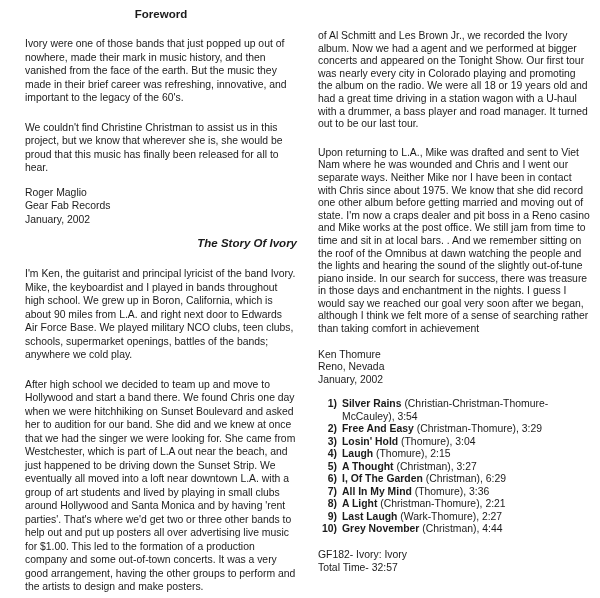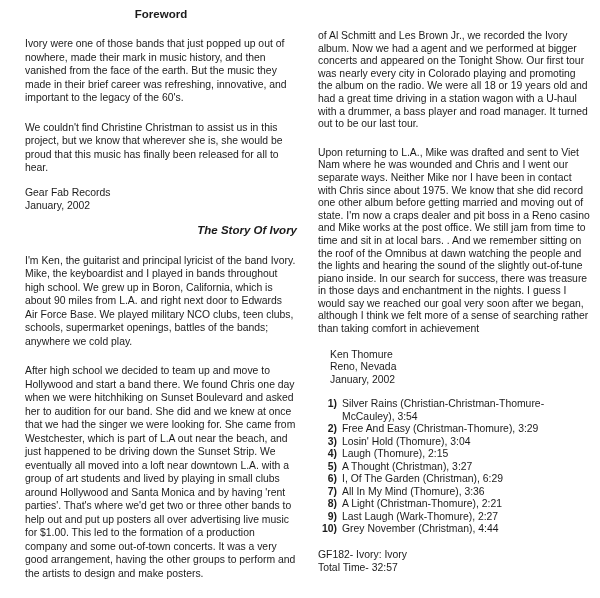--- a/index.html
+++ b/index.html
@@ -50,21 +50,21 @@
     text-align: right;
     line-height: 14px;
   }
   p.body-par {
     margin: 16px 0 11px 0;
   }
   .sig-block {
     margin: 0 0 2px 0;
   }
   .sig-block.author {
-    margin: 13px 0 12px 12px;
+    margin: 13px 0 12px 0;
   }
   .sig-line {
     white-space: nowrap;
   }
   .tracks {
     margin: 0 0 13px 0;
   }
   .track {
     display: flex;
     align-items: flex-start;
@@ -74,21 +74,21 @@
     flex: none;
     width: 19px;
     text-align: right;
     font-weight: bold;
     margin-right: 5px;
   }
   .track-body {
     flex: 1;
   }
   .track-title {
-    font-weight: normal;
+    font-weight: bold;
     text-align: center;
   }
   .release-block {
     margin-top: 0;
   }
   .release-line {
     line-height: 12.6px;
   }
 </style>
 </head>
@@ -96,20 +96,21 @@
 
 <div class="page">
 
   <div class="col left">
     <div class="h-foreword">Foreword</div>
 
     <p class="body-par">Ivory were one of those bands that just popped up out of nowhere, made their mark in music history, and then vanished from the face of the earth. But the music they made in their brief career was refreshing, innovative, and important to the legacy of the 60's.</p>
     <p class="body-par">We couldn't find Christine Christman to assist us in this project, but we know that wherever she is, she would be proud that this music has finally been released for all to hear.</p>
 
     <div class="sig-block">
+      <div class="sig-line">Roger Maglio</div>
       <div class="sig-line">Gear Fab Records</div>
       <div class="sig-line">January, 2002</div>
     </div>
 
     <div class="h-story">The Story Of Ivory</div>
 
     <p class="body-par">I'm Ken, the guitarist and principal lyricist of the band Ivory. Mike, the keyboardist and I played in bands throughout high school. We grew up in Boron, California, which is about 90 miles from L.A. and right next door to Edwards Air Force Base. We played military NCO clubs, teen clubs, schools, supermarket openings, battles of the bands; anywhere we cold play.</p>
     <p class="body-par">After high school we decided to team up and move to Hollywood and start a band there. We found Chris one day when we were hitchhiking on Sunset Boulevard and asked her to audition for our band. She did and we knew at once that we had the singer we were looking for. She came from Westchester, which is part of L.A out near the beach, and just happened to be driving down the Sunset Strip. We eventually all moved into a loft near downtown L.A. with a group of art students and lived by playing in small clubs around Hollywood and Santa Monica and by having 'rent parties'. That's where we'd get two or three other bands to help out and put up posters all over advertising live music for $1.00. This led to the formation of a production company and some out-of-town concerts. It was a very good arrangement, having the other groups to perform and the artists to design and make posters.</p>
     <p class="body-par">Tony Christian, our manager, helped us to get rehearsal space, auditions and a recording contract, and one underground film soundtrack. After about a year, with the help</p>
   </div>

